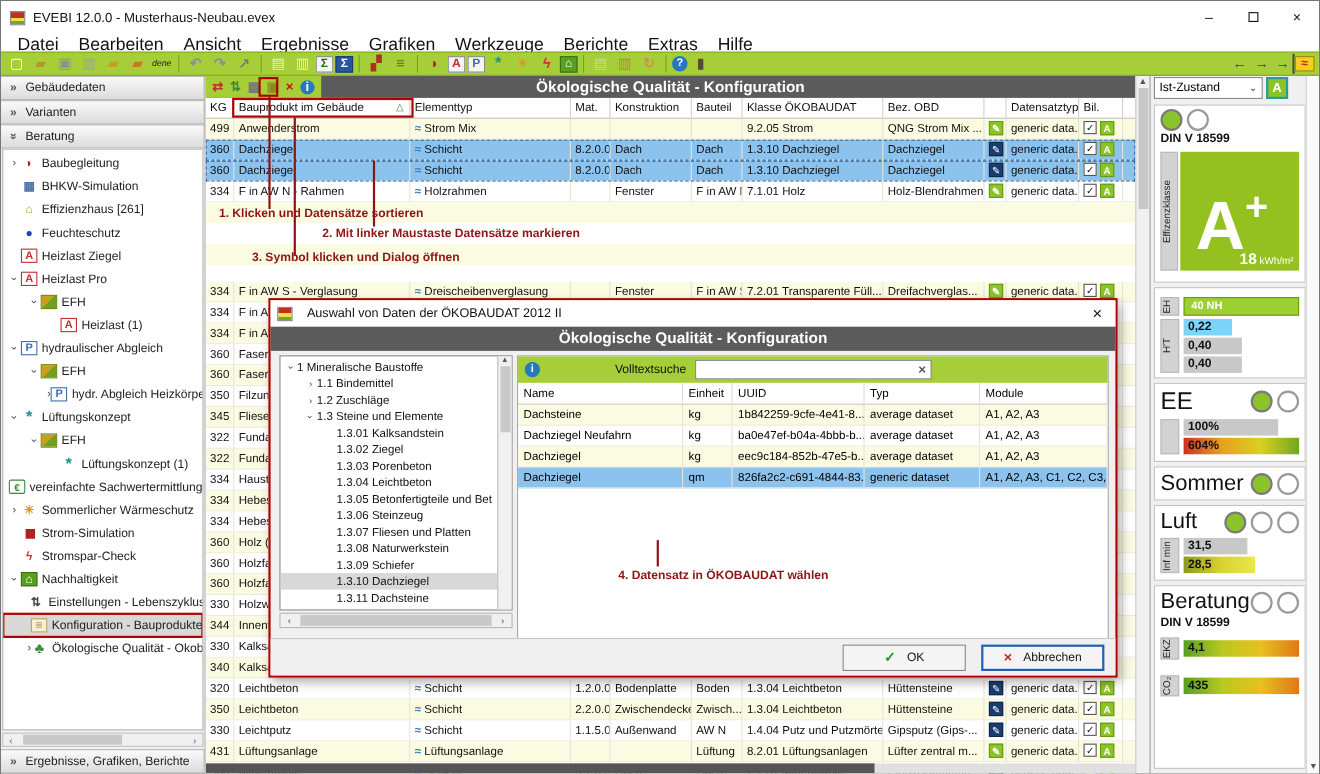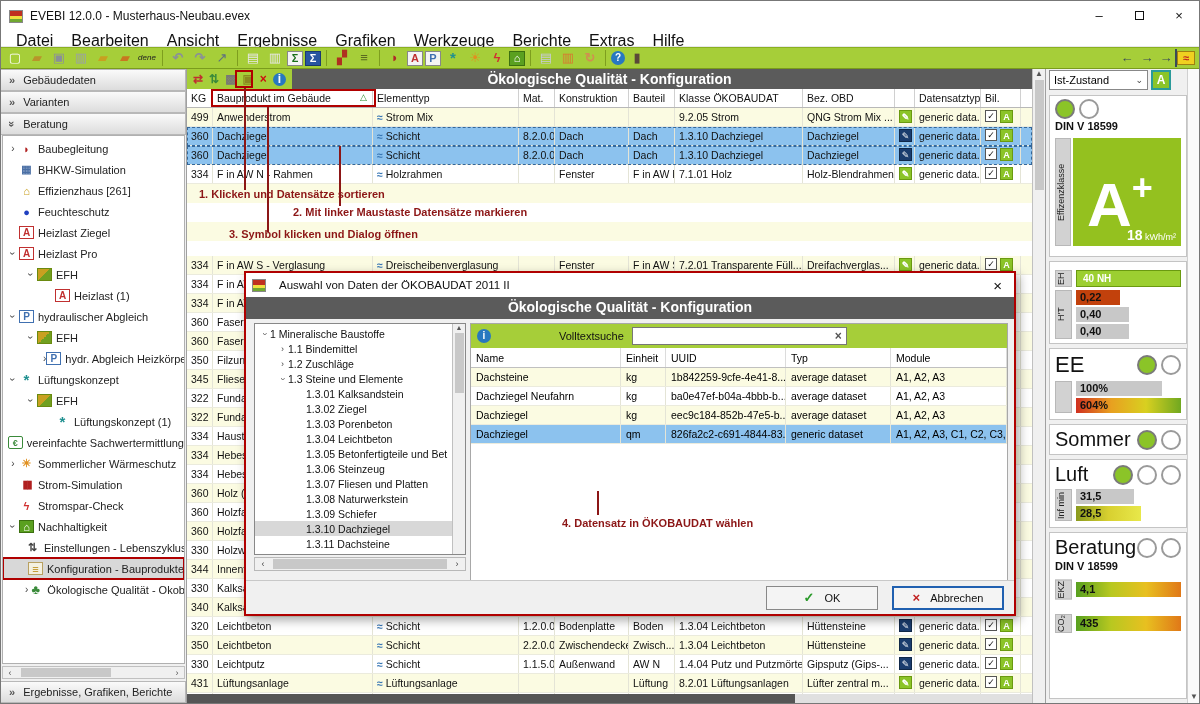--- a/index.html
+++ b/index.html
@@ -117,21 +117,21 @@
   .classbox { flex:1; background:#94c11f; color:#fff; position:relative; margin-left:2px; }
   .classbox .big { font-size:62px; font-weight:bold; line-height:100px; padding-left:14px; }
   .classbox .plus { font-size:36px; font-weight:bold; vertical-align:26px; }
   .classbox .kwh { position:absolute; right:5px; bottom:3px; font-size:9px; }
   .classbox .kwh b { font-size:14px; }
   .mrow { display:flex; margin-bottom:3px; }
   .mlabel { width:17px; background:#d2d2d2; border:1px solid #b8b8b8; writing-mode:vertical-rl; transform:rotate(180deg); font-size:9px; color:#222; text-align:center; flex:none; }
   .mbars { flex:1; padding-left:4px; display:flex; flex-direction:column; justify-content:center; gap:2px; }
   .bar { height:15px; font-size:11px; font-weight:bold; color:#111; padding:1px 0 0 4px; white-space:nowrap; }
   .bar.gray { background:#c8c8c8; }
-  .bar.green { background:#c2410c; }
+  .bar.green { background:#7dd3fc; }
   .bar.plain { background:#fff; border:1px solid #e0e0e0; }
   .bar.grad-rg { background:linear-gradient(90deg,#d03020,#e8a020,#d8d020,#70a820); }
   .bar.grad-gy { background:linear-gradient(90deg,#8a9a1e,#d8d030,#e8e84a); }
   .bar.grad-go { background:linear-gradient(90deg,#58a020,#b8c820,#e8c020,#e07818); }
   .ehbadge { display:inline-block; background:#9ccf31; border:1px solid #6a9a10; color:#fff; font-size:10px; font-weight:bold; padding:2px 6px; }
 
   
   .dialog { position:absolute; left:243px; top:270px; width:772px; height:345px; background:#f0f0f0; border:2px solid #b00000; box-shadow:3px 4px 10px rgba(0,0,0,.35); z-index:10; display:flex; flex-direction:column; }
   .dlg-titlebar { height:24px; background:#fff; display:flex; align-items:center; padding:0 6px; gap:6px; flex:none; }
   .dlg-title { font-size:11.5px; color:#111; flex:1; }
@@ -962,21 +962,21 @@
       </div>
       <div class="rp-gutter">
           <span class="dn">▼</span>
         </div>
     </div>
   </div>
 
   <div class="dialog">
     <div class="dlg-titlebar">
       <span class="appicon"></span>
-      <span class="dlg-title">Auswahl von Daten der ÖKOBAUDAT 2011 II</span>
+      <span class="dlg-title">Auswahl von Daten der ÖKOBAUDAT 2012 II</span>
       <span class="dlg-x">×</span>
     </div>
     <div class="dlg-header">Ökologische Qualität - Konfiguration</div>
     <div class="dlg-body">
 
       <div class="dlg-tree">
 
           <div class="dti lvl0">
             <span class="exp"><i style="font-style:normal" class="exp-v">›</i></span>
             <span>1 Mineralische Baustoffe</span>

